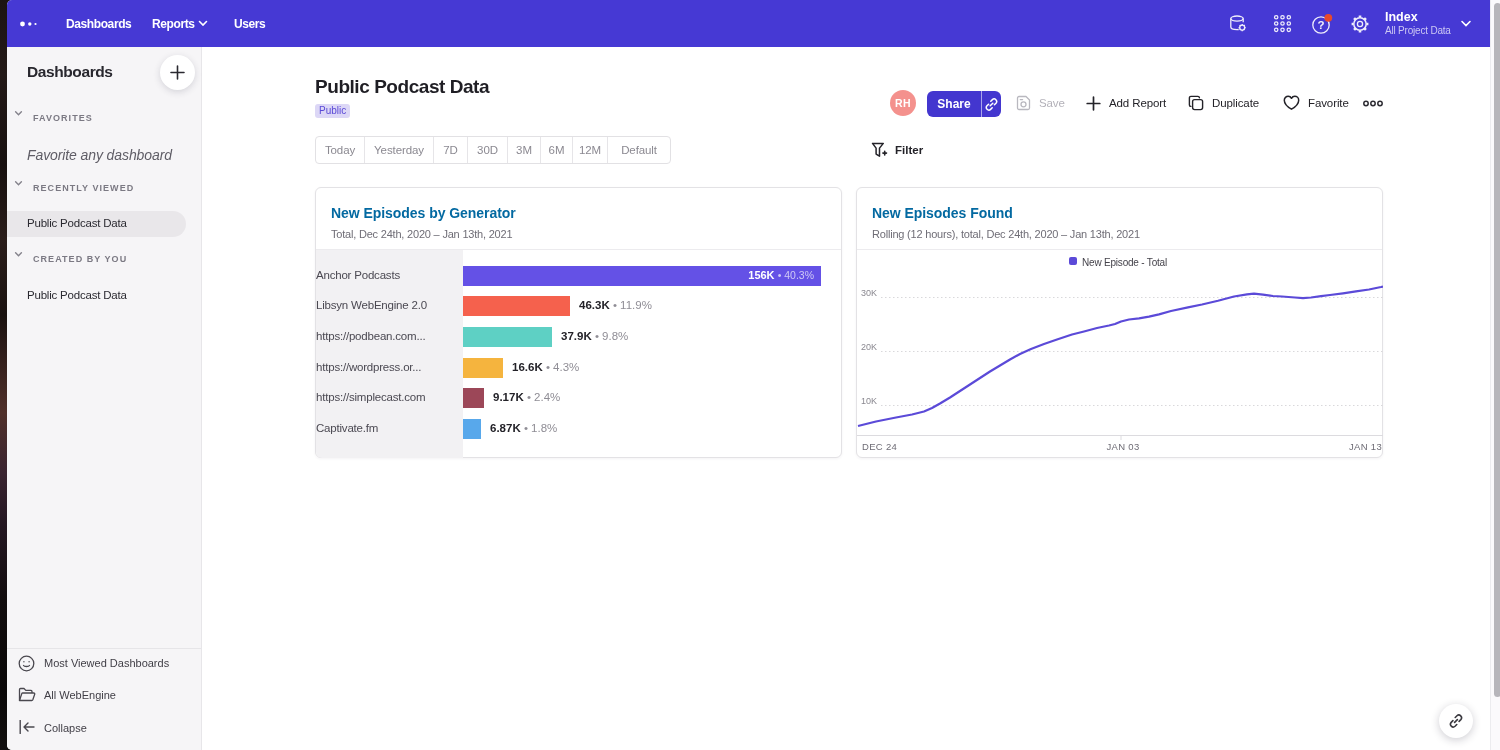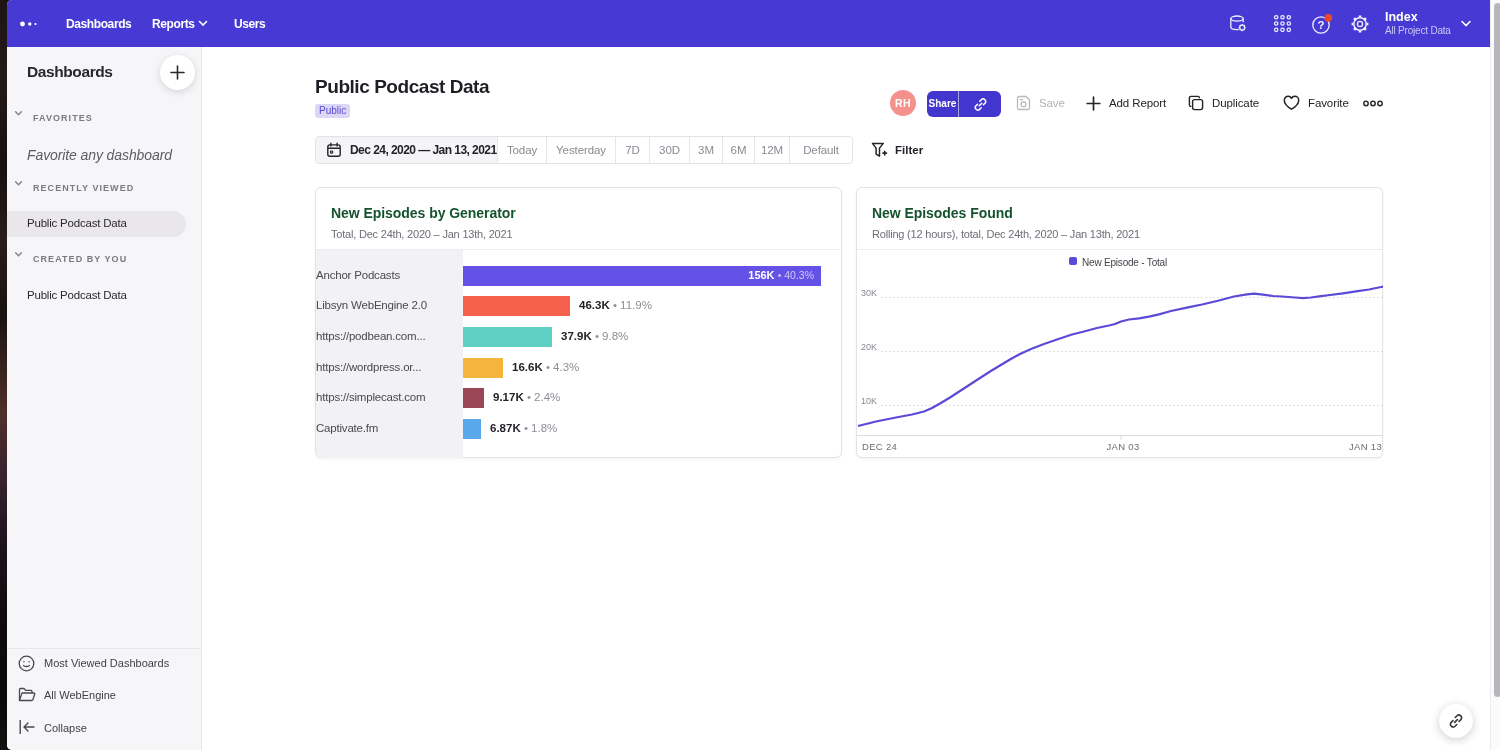--- a/index.html
+++ b/index.html
@@ -39,40 +39,40 @@
 #sb-bottom { position:absolute; left:0px; top:601px; width:194px; height:1px; background:#e6e5e8; }
 .sb-b-item { position:absolute; left:37px; font-size:11px; color:#403e46; }
 .sb-b-ic { position:absolute; left:11px; }
 
 
 #pg-title { left:308px; top:76px; font-size:19px; font-weight:700; color:#1f1e24; letter-spacing:-.45px; }
 #pg-tag { left:308px; top:104px; height:14px; line-height:14px; padding:0 4px; background:#dcd7f6; color:#5a49d6; font-size:10px; border-radius:3px; }
 #avatar { left:883px; top:90px; width:26px; height:26px; border-radius:50%; background:#f4918d; color:#fff;
   font-size:10.5px; font-weight:700; display:flex; align-items:center; justify-content:center; letter-spacing:.3px;}
 #sharebtn { left:920px; top:91px; width:74px; height:26px; background:#4336cf; border-radius:6px; display:flex; }
-#sharebtn .s1 { width:32px; text-align:center; color:#fff; font-size:10px; font-weight:700; line-height:26px; border-right:1px solid rgba(255,255,255,.55); }
+#sharebtn .s1 { width:55px; text-align:center; color:#fff; font-size:12px; font-weight:700; line-height:26px; border-right:1px solid rgba(255,255,255,.55); }
 #sharebtn .s2 { flex:1; display:flex; align-items:center; justify-content:center; }
 .act { position:absolute; top:90px; height:26px; display:flex; align-items:center; font-size:11.5px; letter-spacing:-.1px; color:#242329; }
 .act svg { margin-right:8px; }
 .act.dis { color:#b3b1b9; }
 
 
 #datebar { left:308px; top:136px; height:28px; display:flex; border:1px solid #e2e1e4; border-radius:4px; background:#fff; overflow:hidden; }
 #datebar .seg { display:flex; align-items:center; justify-content:center; font-size:11.5px; letter-spacing:-.1px; color:#8b8991; border-right:1px solid #e6e5e8; white-space:nowrap; }
 #datebar .seg:last-child { border-right:none; }
 #datebar #dateseg { background:#f5f4f6; font-weight:700; color:#242329; width:182px; font-size:12px; letter-spacing:-.55px; justify-content:flex-start; padding-left:10px; }
 #dateseg svg { margin-right:8px; flex-shrink:0; }
 #filter { left:864px; top:142px; display:flex; align-items:center; font-size:11.5px; font-weight:700; color:#242329; }
 #filter svg { margin-right:7px; }
 
 
 .card { position:absolute; top:187px; background:#fff; border:1px solid #e3e2e5; border-radius:6px; box-shadow:0 1px 3px rgba(30,28,50,.05); }
 #card1 { left:308px; width:527px; height:271px; }
 #card2 { left:849px; width:527px; height:271px; }
-.c-title { position:absolute; left:15px; top:17px; font-size:14px; font-weight:700; color:#14532d; letter-spacing:-.05px; }
+.c-title { position:absolute; left:15px; top:17px; font-size:14px; font-weight:700; color:#0369a1; letter-spacing:-.05px; }
 .c-sub { position:absolute; left:15px; top:40px; font-size:11px; letter-spacing:-.2px; color:#6f6d76; }
 .c-div { position:absolute; left:0; top:61px; width:100%; height:1px; background:#ecebee; }
 
 
 #labelzone { position:absolute; left:0; top:62px; width:147px; height:208px; background:#f2f1f3; border-radius:0 0 0 6px; }
 .b-lab { position:absolute; width:131px; font-size:11.5px; letter-spacing:-.2px; color:#4b4952; }
 .bar { position:absolute; left:147px; height:20px; }
 .b-val { position:absolute; font-size:11.5px; white-space:nowrap; }
 .b-val b { color:#232228; font-weight:700; }
 .b-val span { color:#8f8d95; }
@@ -217,29 +217,20 @@
     </svg>
     Favorite
   </div>
   <svg class="abs" style="left:1356px;top:99px" width="20" height="9" viewBox="0 0 20 9" fill="none" stroke="#2d2c33" stroke-width="1.5">
     <circle cx="3" cy="4.5" r="2.2"></circle>
       <circle cx="10" cy="4.5" r="2.2"></circle>
       <circle cx="17" cy="4.5" r="2.2"></circle>
   </svg>
 
   <div class="abs" id="datebar">
-    <div class="seg" id="dateseg">
-      <svg width="16" height="16" viewBox="0 0 16 16" fill="none" stroke="#242329" stroke-width="1.4">
-        <rect x="1.8" y="2.9" width="12.4" height="11.3" rx="2"></rect>
-        <path d="M4.9 1.3 V4.1 M11.1 1.3 V4.1" stroke-linecap="round"></path>
-        <path d="M2 6.3 H14"></path>
-        <rect x="4.5" y="9" width="2.1" height="2.1" rx="0.5" stroke-width="1.2"></rect>
-      </svg>
-      Dec 24, 2020 — Jan 13, 2021
-    </div>
     <div class="seg" style="width:49px">Today</div>
     <div class="seg" style="width:69px">Yesterday</div>
     <div class="seg" style="width:34px">7D</div>
     <div class="seg" style="width:40px">30D</div>
     <div class="seg" style="width:33px">3M</div>
     <div class="seg" style="width:32px">6M</div>
     <div class="seg" style="width:35px">12M</div>
     <div class="seg" style="width:62px">Default</div>
   </div>
   <div class="abs" id="filter">

